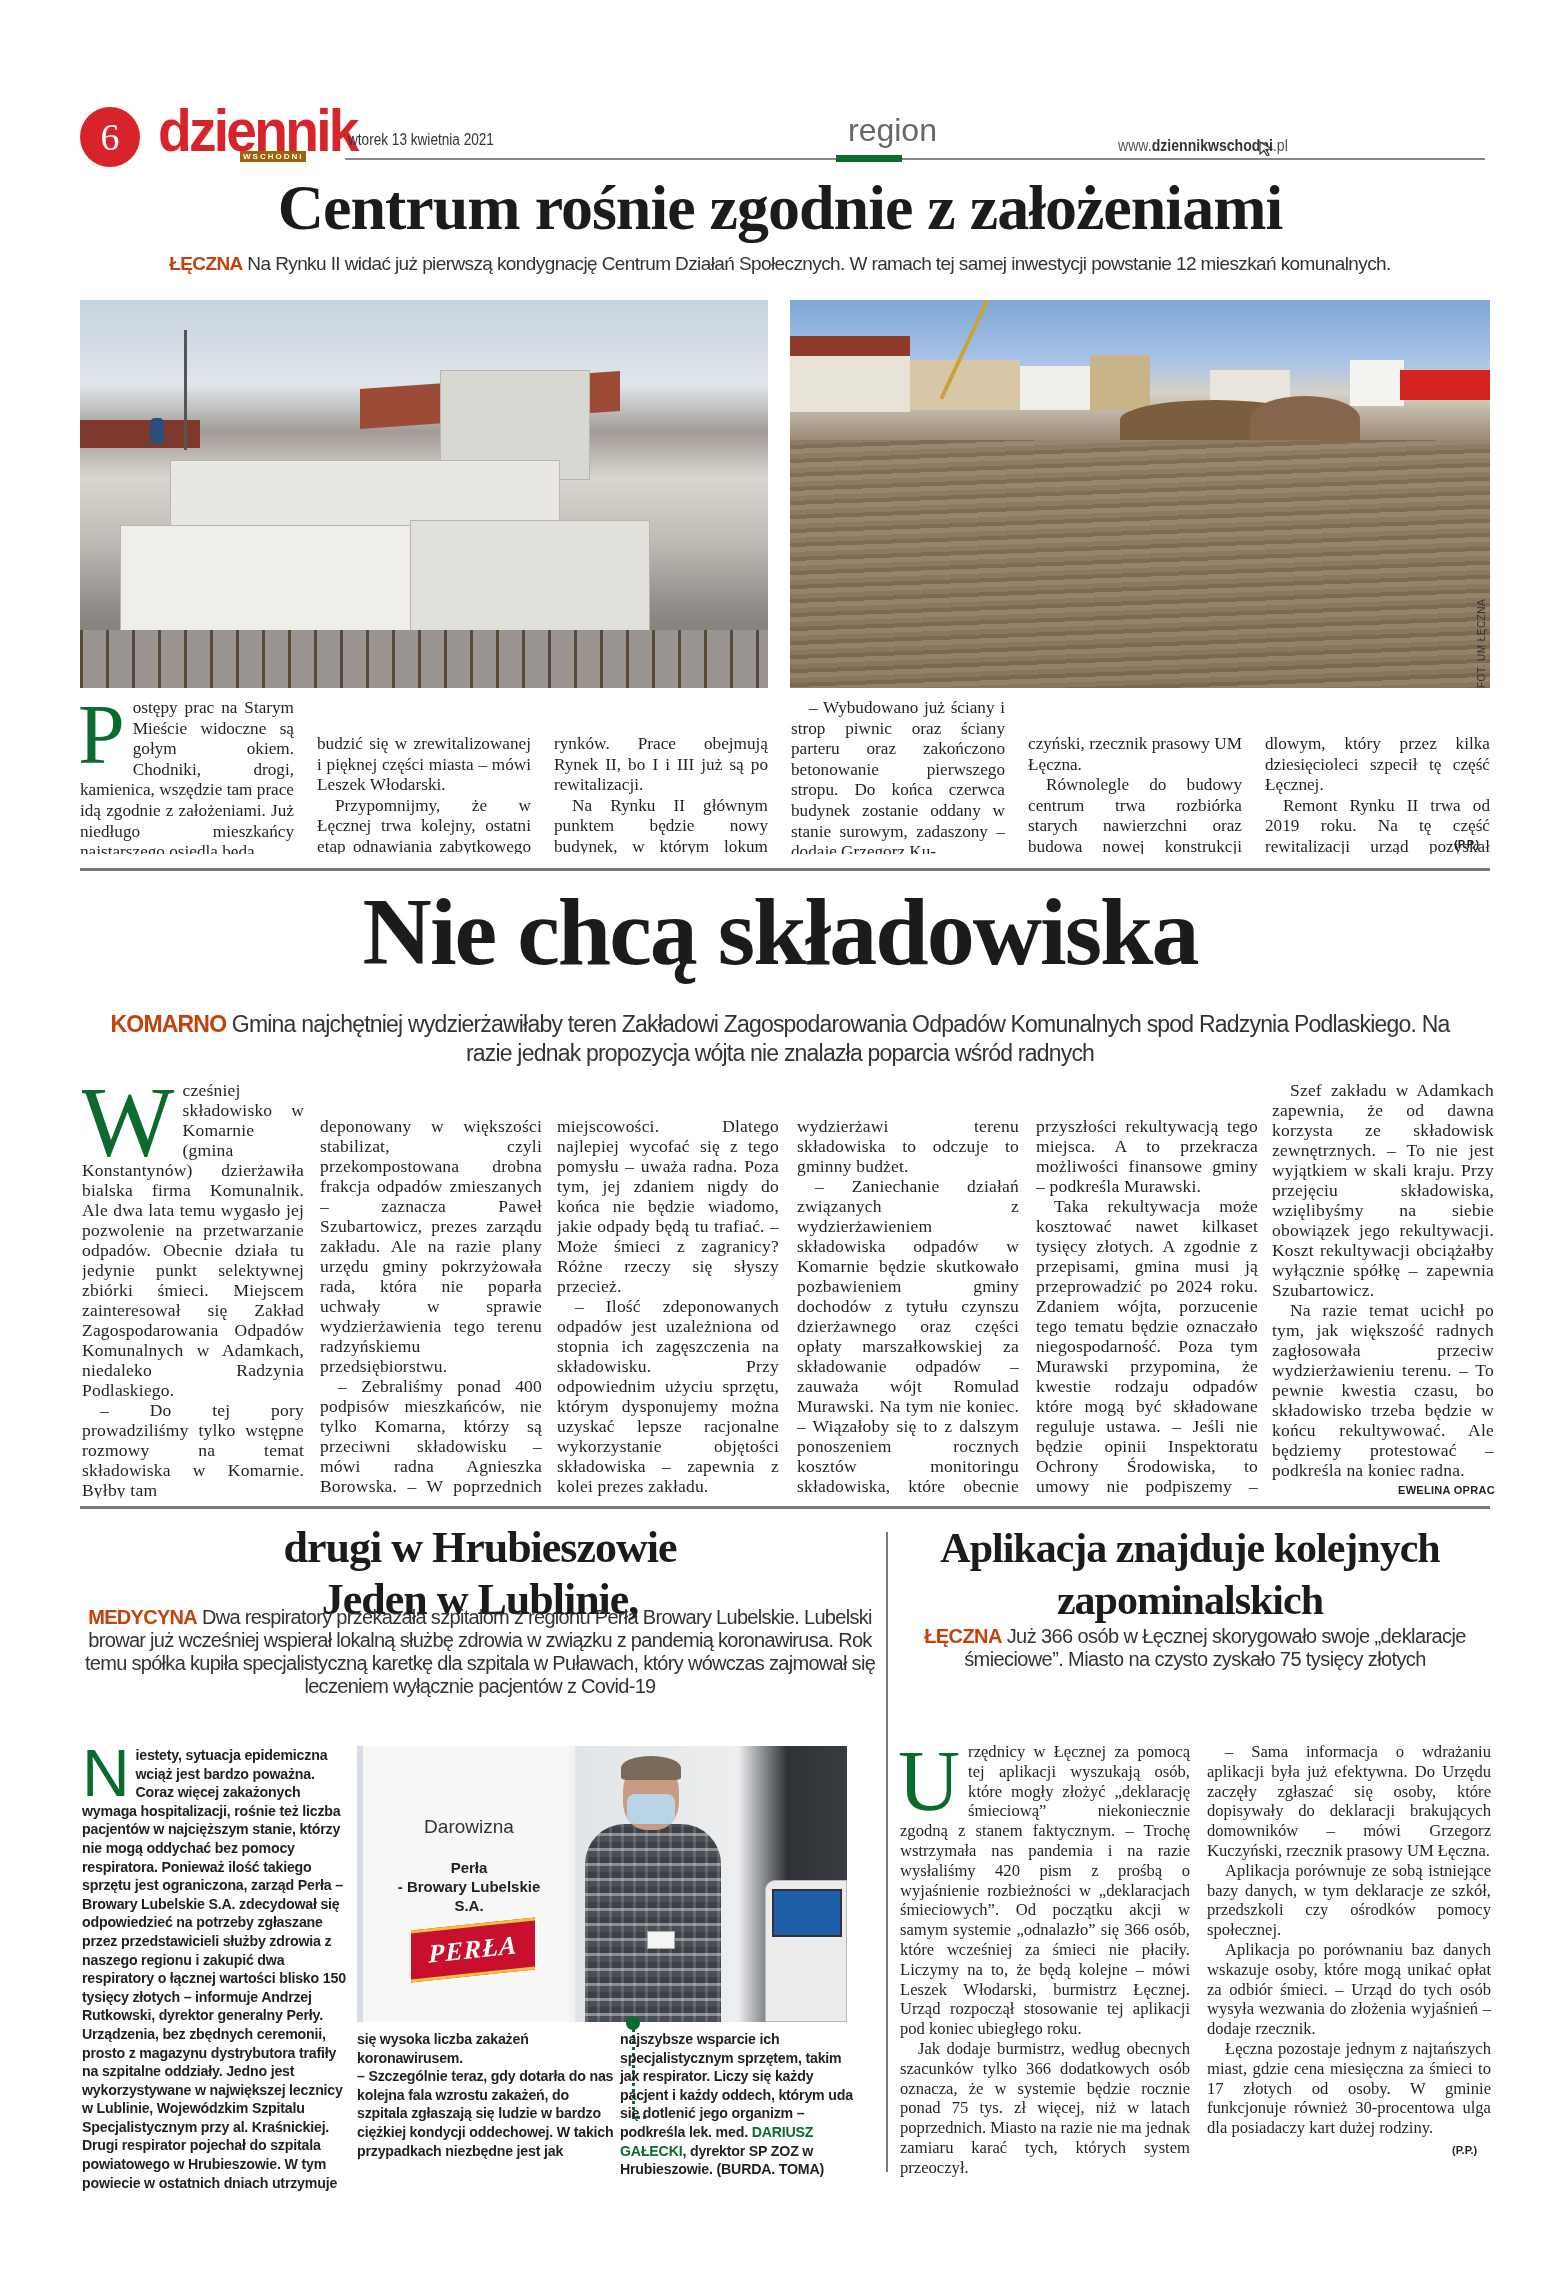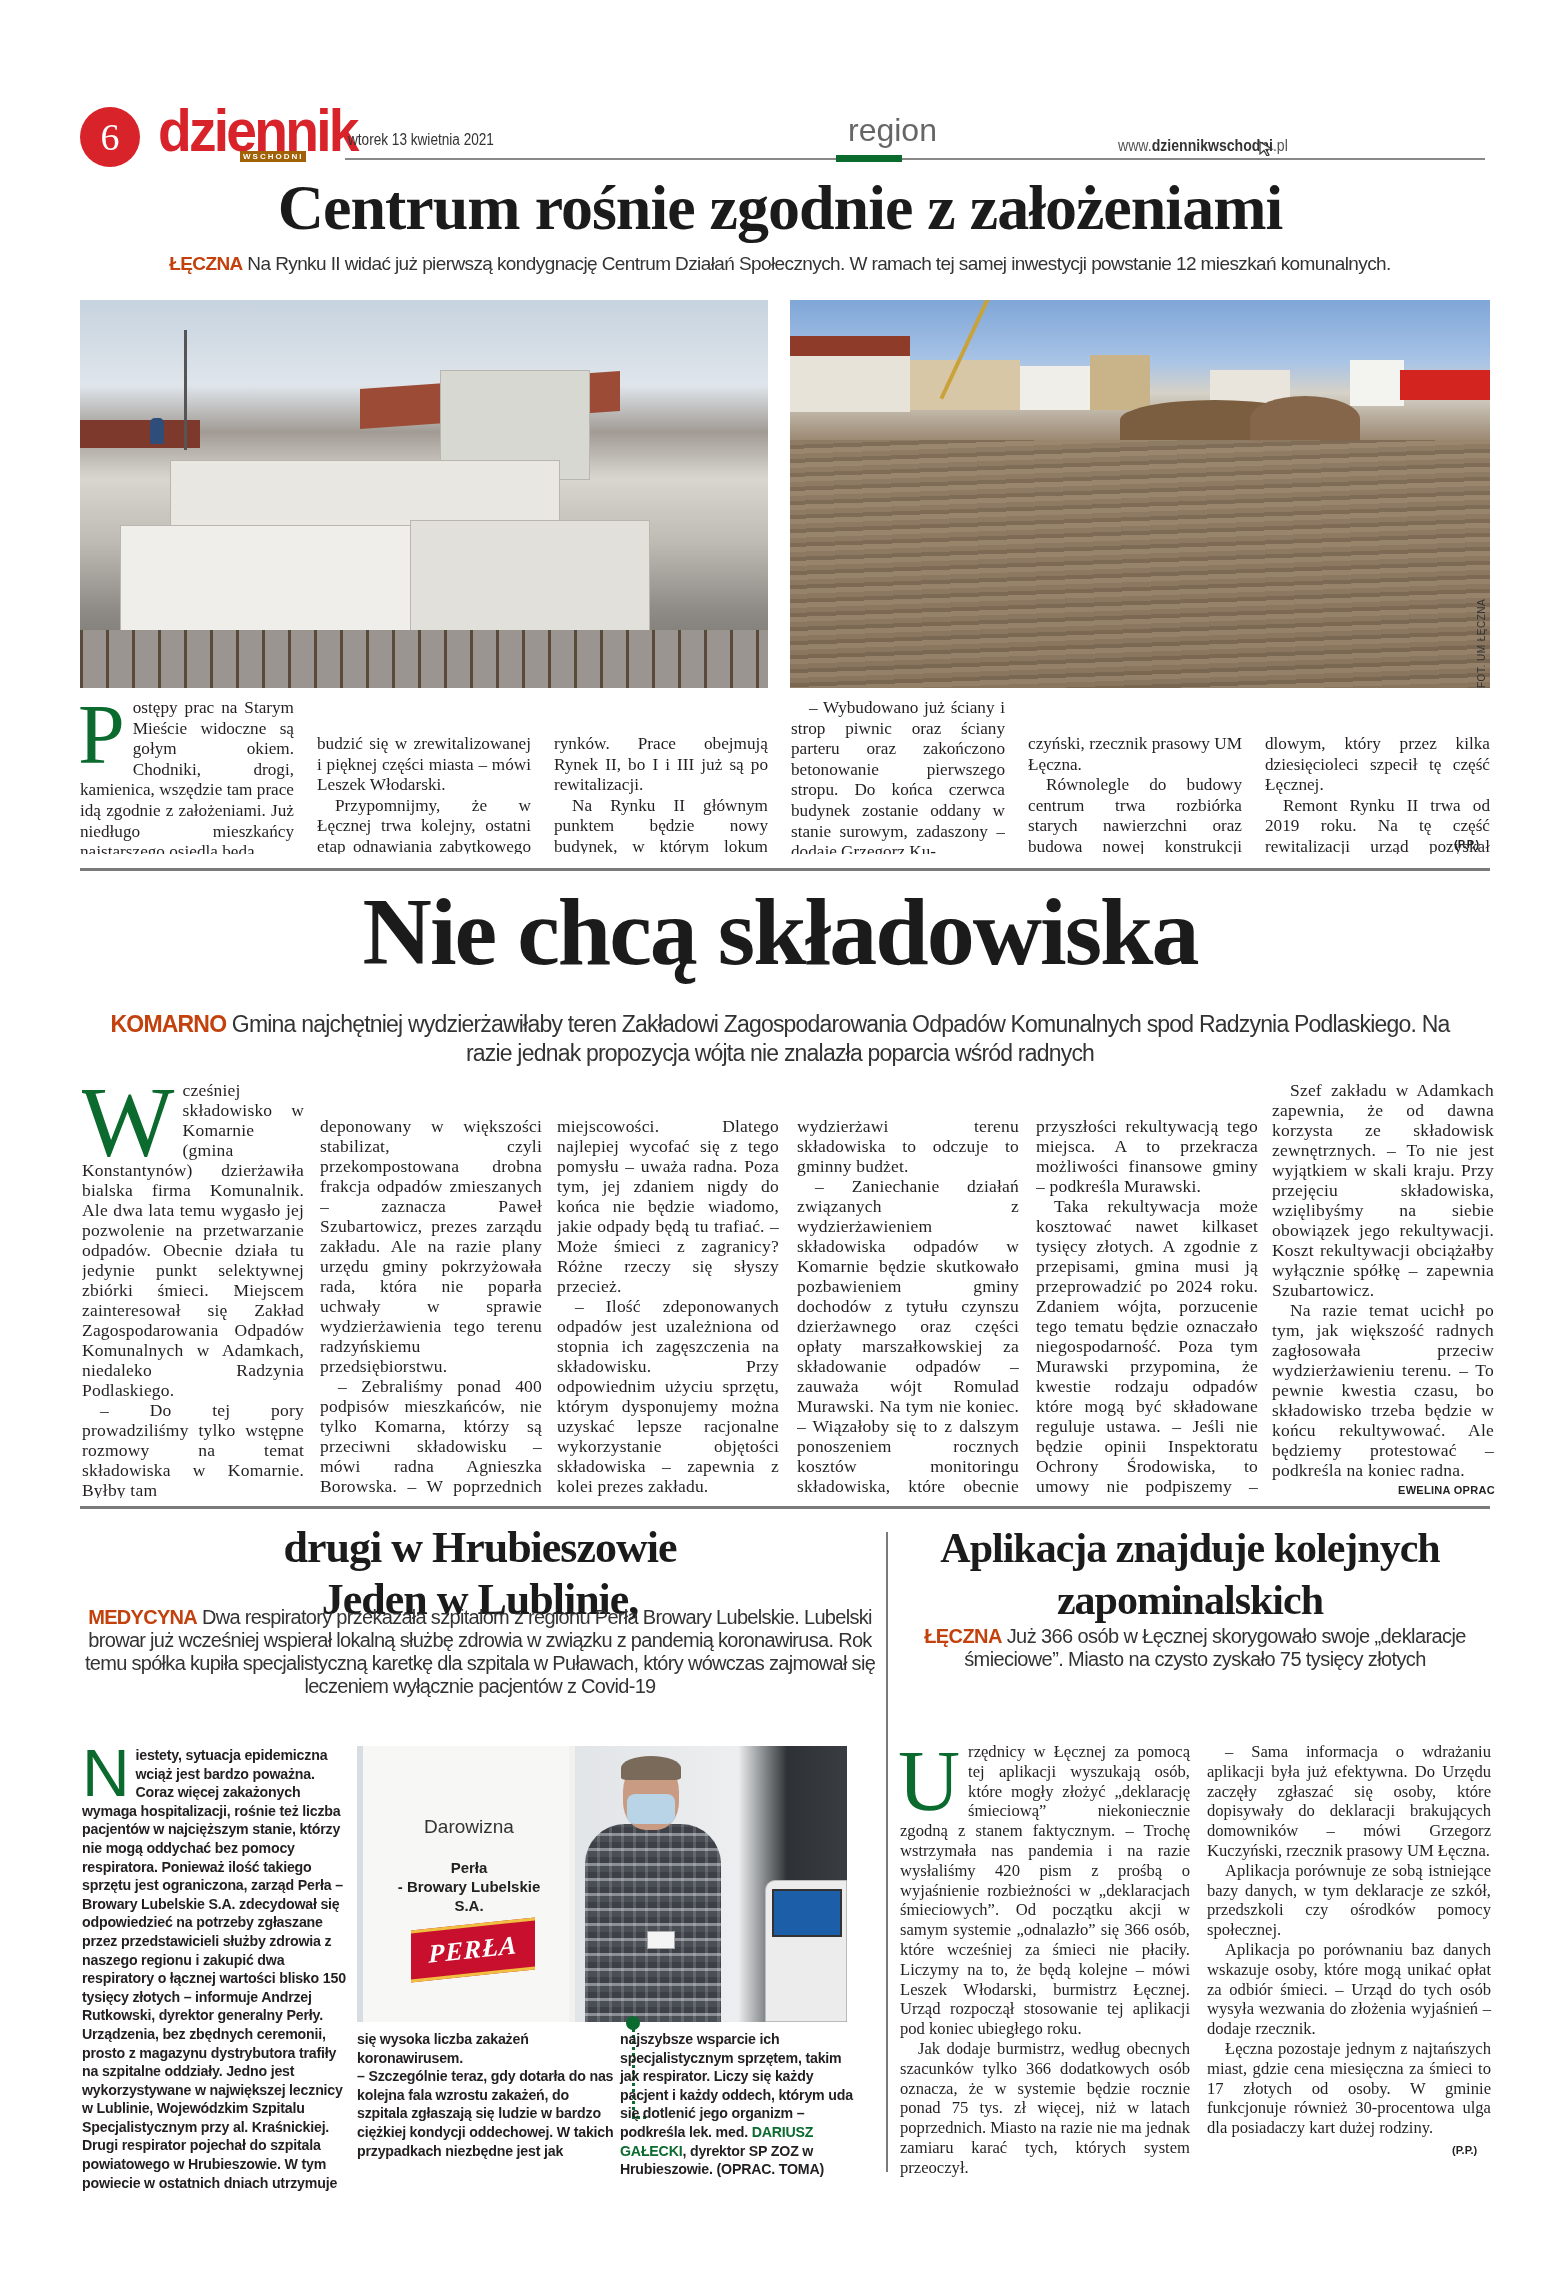--- a/index.html
+++ b/index.html
@@ -225,21 +225,21 @@
       </div>
   </div>
 </div>
 <div class="abs caption-pin"></div>
 <div class="abs caption-dot"></div>
 <div class="abs caption-dot-h"></div>
 
 <div class="abs sans-col" style="left:357px;top:2030px;width:262px;white-space:pre-line;">się wysoka liczba zakażeń koronawirusem.
 – Szczególnie teraz, gdy dotarła do nas kolejna fala wzrostu zakażeń, do szpitala zgłaszają się ludzie w bardzo ciężkiej kondycji oddechowej. W takich przypadkach niezbędne jest jak</div>
 <div class="abs sans-col" style="left:620px;top:2030px;width:240px;">
-  <span>najszybsze wsparcie ich specjalistycznym sprzętem, takim jak respirator. Liczy się każdy pacjent i każdy oddech, którym uda się dotlenić jego organizm – podkreśla lek. med. </span><span class="g">DARIUSZ GAŁECKI</span><span>, dyrektor SP ZOZ w Hrubieszowie. </span><span>(OPRAC. TOMA)</span>
+  <span>najszybsze wsparcie ich specjalistycznym sprzętem, takim jak respirator. Liczy się każdy pacjent i każdy oddech, którym uda się dotlenić jego organizm – podkreśla lek. med. </span><span class="g">DARIUSZ GAŁECKI</span><span>, dyrektor SP ZOZ w Hrubieszowie. </span><span>(BURDA. TOMA)</span>
 </div>
 
 <div class="abs vrule" style="left:886px;top:1532px;height:640px;"></div>
 
 <div class="abs headline h4">
   <div>Aplikacja znajduje kolejnych</div>
   <div>zapominalskich</div>
 </div>
 <div class="abs lead lead4"><span class="kw">ŁĘCZNA</span><span> Już 366 osób w Łęcznej skorygowało swoje „deklaracje śmieciowe”. Miasto na czysto zyskało 75 tysięcy złotych</span></div>
 

